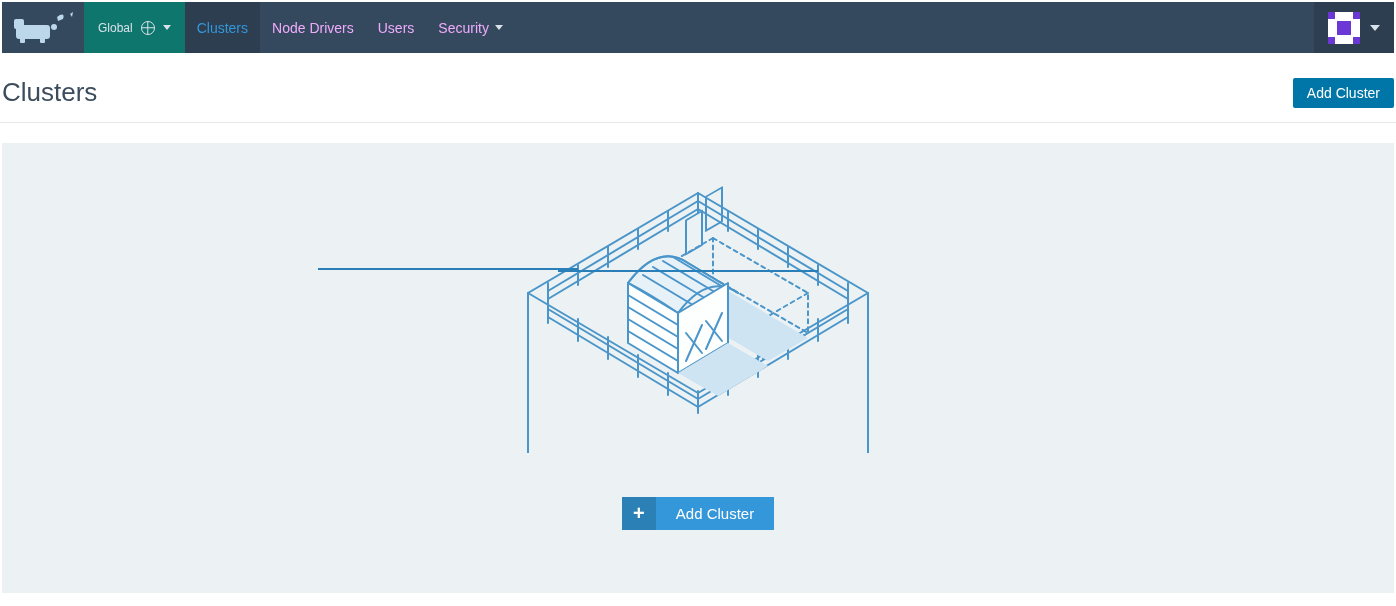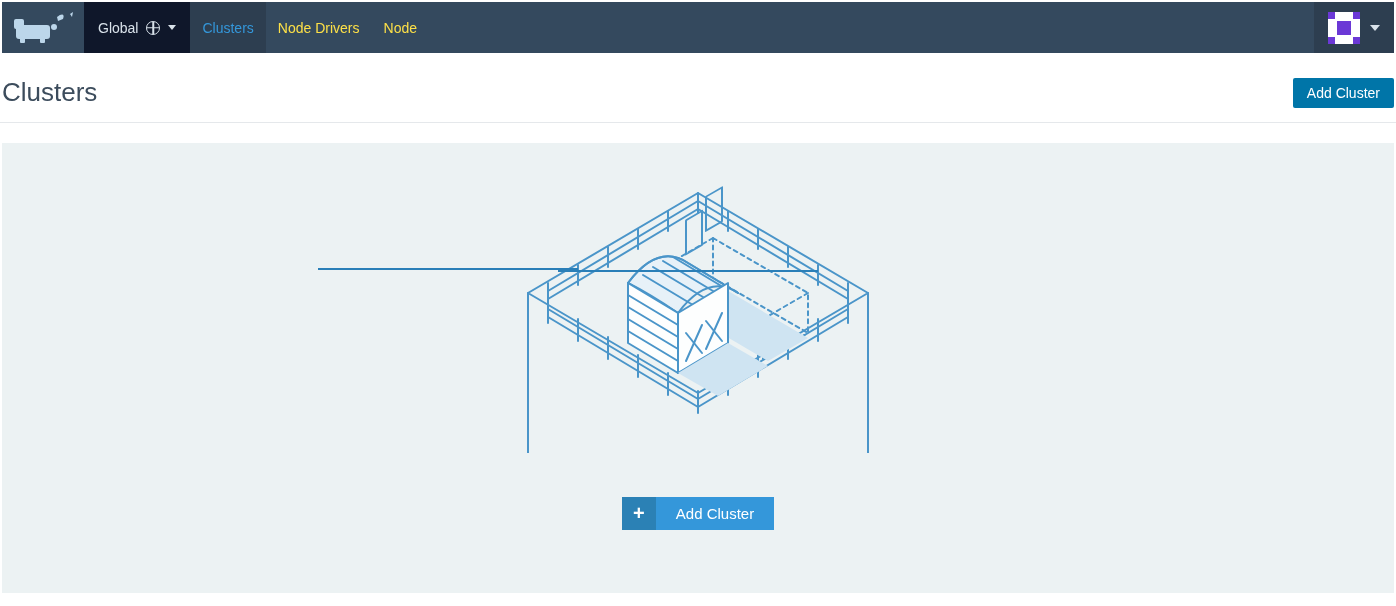--- a/index.html
+++ b/index.html
@@ -20,38 +20,38 @@
   }
   .logo-box {
     width: 82px;
     display: flex;
     align-items: center;
     justify-content: center;
     background: #34495e;
   }
   .logo-box svg { display:block; }
   .scope {
-    background: #0f172a;
+    background: #0f766e;
     color: #d9e2ea;
     display: flex;
     align-items: center;
     padding: 0 14px;
     gap: 8px;
-    font-size: 14px;
+    font-size: 12px;
     cursor: pointer;
   }
   .nav-items {
     display: flex;
     align-items: stretch;
   }
   .nav-item {
     display: flex;
     align-items: center;
     padding: 0 12px;
-    color: #fde047;
+    color: #f0abfc;
     font-size: 14px;
     cursor: pointer;
     gap: 6px;
   }
   .nav-item.active {
     color: #3497da;
     background: #2d3e50;
   }
   .nav-spacer { flex: 1; }
   .user-box {
@@ -185,21 +185,25 @@
   </div>
 
   <div class="nav-items" id="nav-items">
       <div class="nav-item active">
         <span>Clusters</span>
       </div>
       <div class="nav-item">
         <span>Node Drivers</span>
       </div>
       <div class="nav-item">
-        <span>Node</span>
+        <span>Users</span>
+      </div>
+      <div class="nav-item">
+        <span>Security</span>
+        <span class="caret-down small"></span>
       </div>
     </div>
 
   <div class="nav-spacer"></div>
 
   <div class="user-box">
     <div class="avatar">
       <div class="sq c"></div>
         <div class="sq tl"></div>
         <div class="sq tr"></div>

